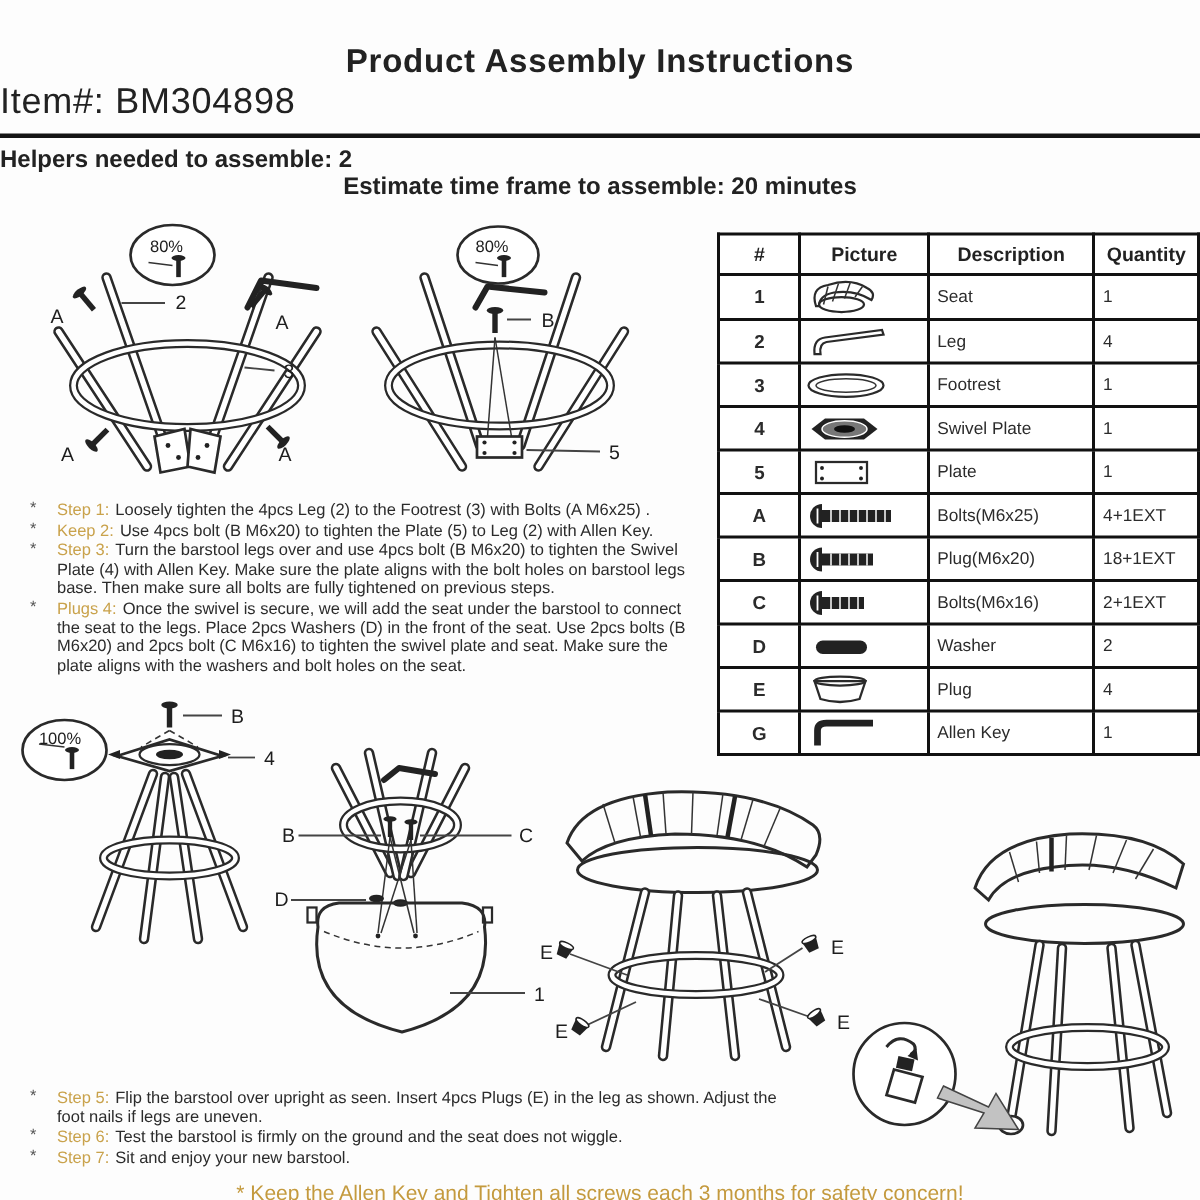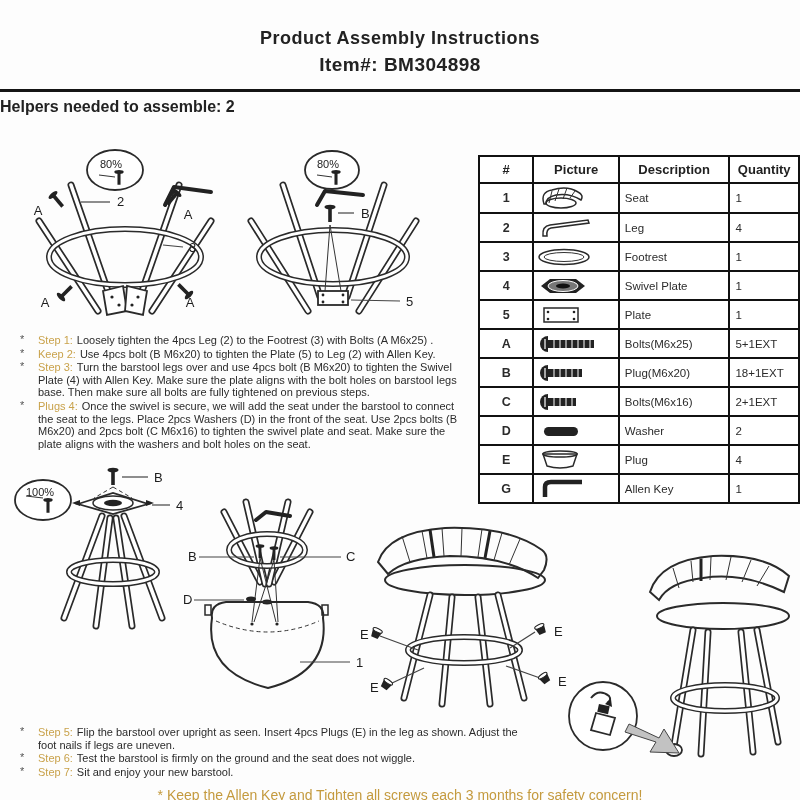--- a/index.html
+++ b/index.html
@@ -1,20 +1,20 @@
 <!DOCTYPE html>
 <html><head>
 <meta charset="utf-8">
 <style>
   html,body{margin:0;padding:0;background:#ffffff;}
   .page{position:relative;width:800px;height:800px;background:#fdfdfd;
         font-family:"Liberation Sans",sans-serif;color:#222;overflow:hidden;}
   .abs{position:absolute;}
-  .doc-title{top:28px;left:0;width:100%;text-align:center;font-size:18px;font-weight:bold;letter-spacing:.5px;}
-  .item-line{top:54px;left:0;width:100%;text-align:center;font-size:19px;font-weight:bold;letter-spacing:.5px;}
+  .doc-title{top:28px;left:0;width:100%;text-align:center;font-size:22px;font-weight:bold;letter-spacing:.5px;}
+  .item-line{top:54px;left:0;width:100%;font-size:24px;font-weight:normal;letter-spacing:.5px;}
   .divider{top:89px;left:0;width:100%;height:3px;background:#141414;}
   .helpers-line{top:98px;left:0;width:100%;text-align:left;font-size:16px;font-weight:bold;}
   .time-line{top:116px;left:0;width:100%;text-align:center;font-size:16px;font-weight:bold;}
 
   
   .parts{top:155px;left:478px;}
   table.parts-t{border-collapse:collapse;background:#fff;}
   .parts-t th,.parts-t td{border:2px solid #111;}
   .parts-t th{font-size:13px;font-weight:bold;padding:5px 3px;text-align:center;}
   .parts-t td{font-size:11.5px;padding:1px 5px;height:25px;color:#2b2b2b;}
@@ -64,20 +64,21 @@
           <path d="M-5,-4 L5,-4 L3.5,4 L-3.5,4 Z" fill="#222"></path>
           <ellipse cx="0" cy="-4" rx="5" ry="1.8" fill="#fff" stroke="#222" stroke-width="1"></ellipse>
         </g>
     </defs>
   </svg>
 
   <div class="abs doc-title">Product Assembly Instructions</div>
   <div class="abs item-line">Item#: BM304898</div>
   <div class="abs divider"></div>
   <div class="abs helpers-line">Helpers needed to assemble: 2</div>
+  <div class="abs time-line">Estimate time frame to assemble: 20 minutes</div>
 
   <svg class="abs" style="top:145px;left:15px;" width="220" height="185" viewBox="0 0 220 185">
     <path class="tb" d="M95,152 L56,40"></path>
       <path class="tw" d="M95,152 L56,40"></path>
     <path class="tb" d="M83,166 L24,76"></path>
       <path class="tw" d="M83,166 L24,76"></path>
     <path class="tb" d="M125,152 L164,40"></path>
       <path class="tw" d="M125,152 L164,40"></path>
     <path class="tb" d="M137,166 L196,76"></path>
       <path class="tw" d="M137,166 L196,76"></path>
@@ -221,21 +222,21 @@
                   <line x1="24" y1="5" x2="24" y2="13"></line>
                   <line x1="30" y1="5" x2="30" y2="13"></line>
                   <line x1="36" y1="5" x2="36" y2="13"></line>
                   <line x1="42" y1="5" x2="42" y2="13"></line>
                   <line x1="48" y1="5" x2="48" y2="13"></line>
                   <line x1="54" y1="5" x2="54" y2="13"></line>
                 </g>
           </svg>
         </td>
         <td class="c-desc">Bolts(M6x25)</td>
-        <td class="c-qty">5+1EXT</td>
+        <td class="c-qty">4+1EXT</td>
       </tr>
       <tr>
         <td class="c-id">B</td>
         <td class="c-pic">
           <svg width="66" height="18" viewBox="0 0 66 18">
             <path d="M12,1 A8,8 0 0 0 12,17 Z" fill="#222"></path>
             <line x1="9" y1="4" x2="9" y2="14" stroke="#fff" stroke-width="1.2"></line>
             <rect x="12" y="5" width="34" height="8" fill="#222"></rect>
             <g stroke="#fff" stroke-width="1">
                   <line x1="18" y1="5" x2="18" y2="13"></line>

